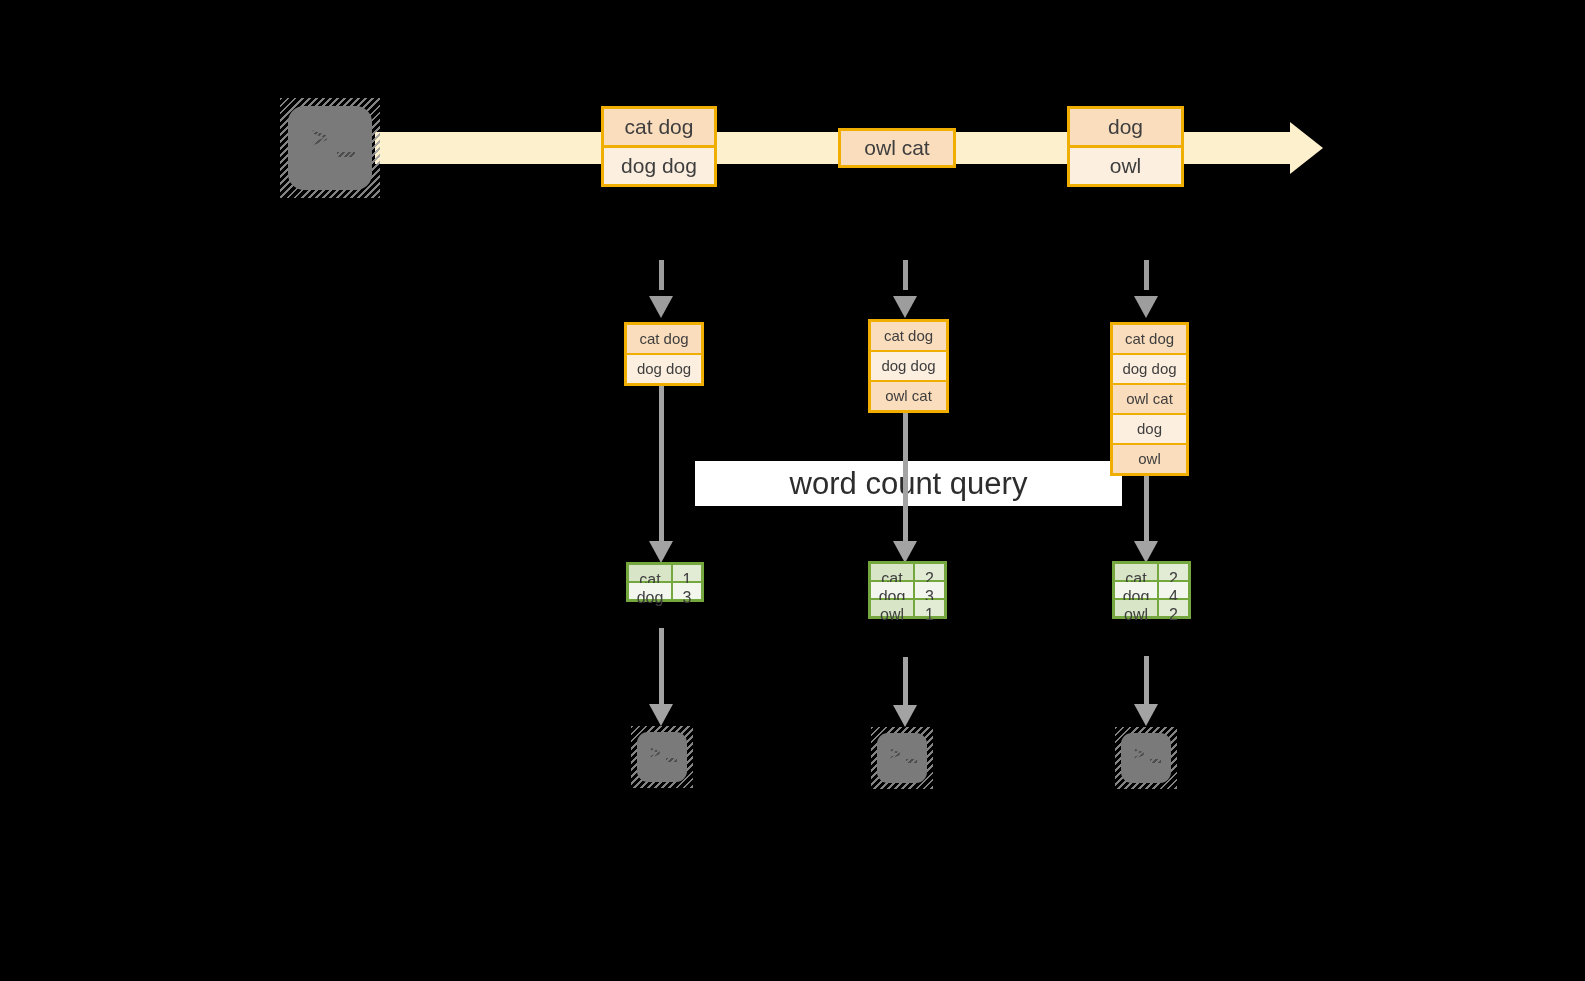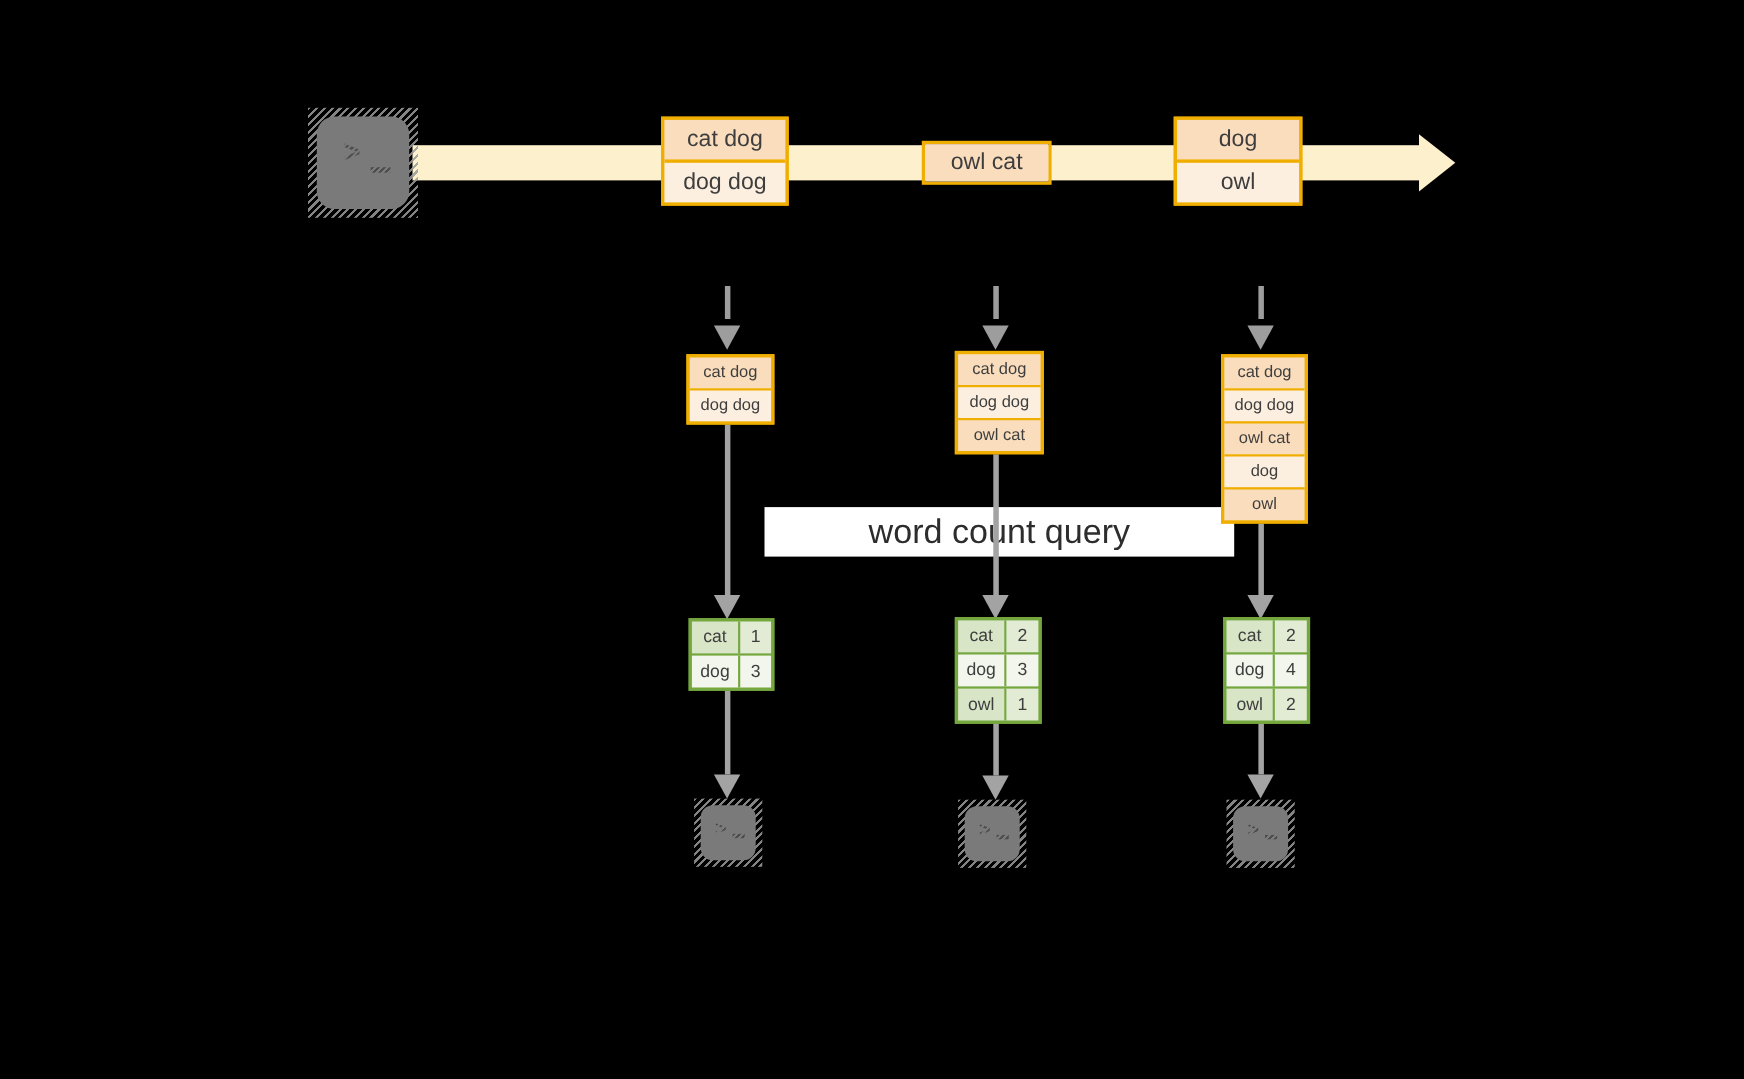--- a/index.html
+++ b/index.html
@@ -44,21 +44,21 @@
   .vline{position:absolute;left:10px;top:0;width:5px;background:#a3a3a3;}
   .vhead{position:absolute;left:0;width:0;height:0;
     border-left:12px solid transparent;border-right:12px solid transparent;border-top:22px solid #a3a3a3;}
   
   .query-band{position:absolute;left:695px;top:461px;width:427px;height:45px;background:#ffffff;z-index:5;
     text-align:center;line-height:45px;font-size:31px;color:#2d2d2d;}
   
   .gtable{position:absolute;border:3px solid #74A73E;background:#74A73E;z-index:10;}
   .grow{display:flex;}
   .grow + .grow{border-top:2px solid #74A73E;}
-  .gcell{height:29px;line-height:29px;font-size:16px;text-align:center;}
+  .gcell{height:16px;line-height:29px;font-size:16px;text-align:center;}
   .glabel{width:42px;border-right:2px solid #74A73E;}
   .gval{flex:1;}
   .grow:nth-child(odd) .glabel{background:#D8E5C7;}
   .grow:nth-child(odd) .gval{background:#E2EBD3;}
   .grow:nth-child(even) .glabel{background:#F2F6EC;}
   .grow:nth-child(even) .gval{background:#F2F6EC;}
 </style>
 </head>
 <body>
 

